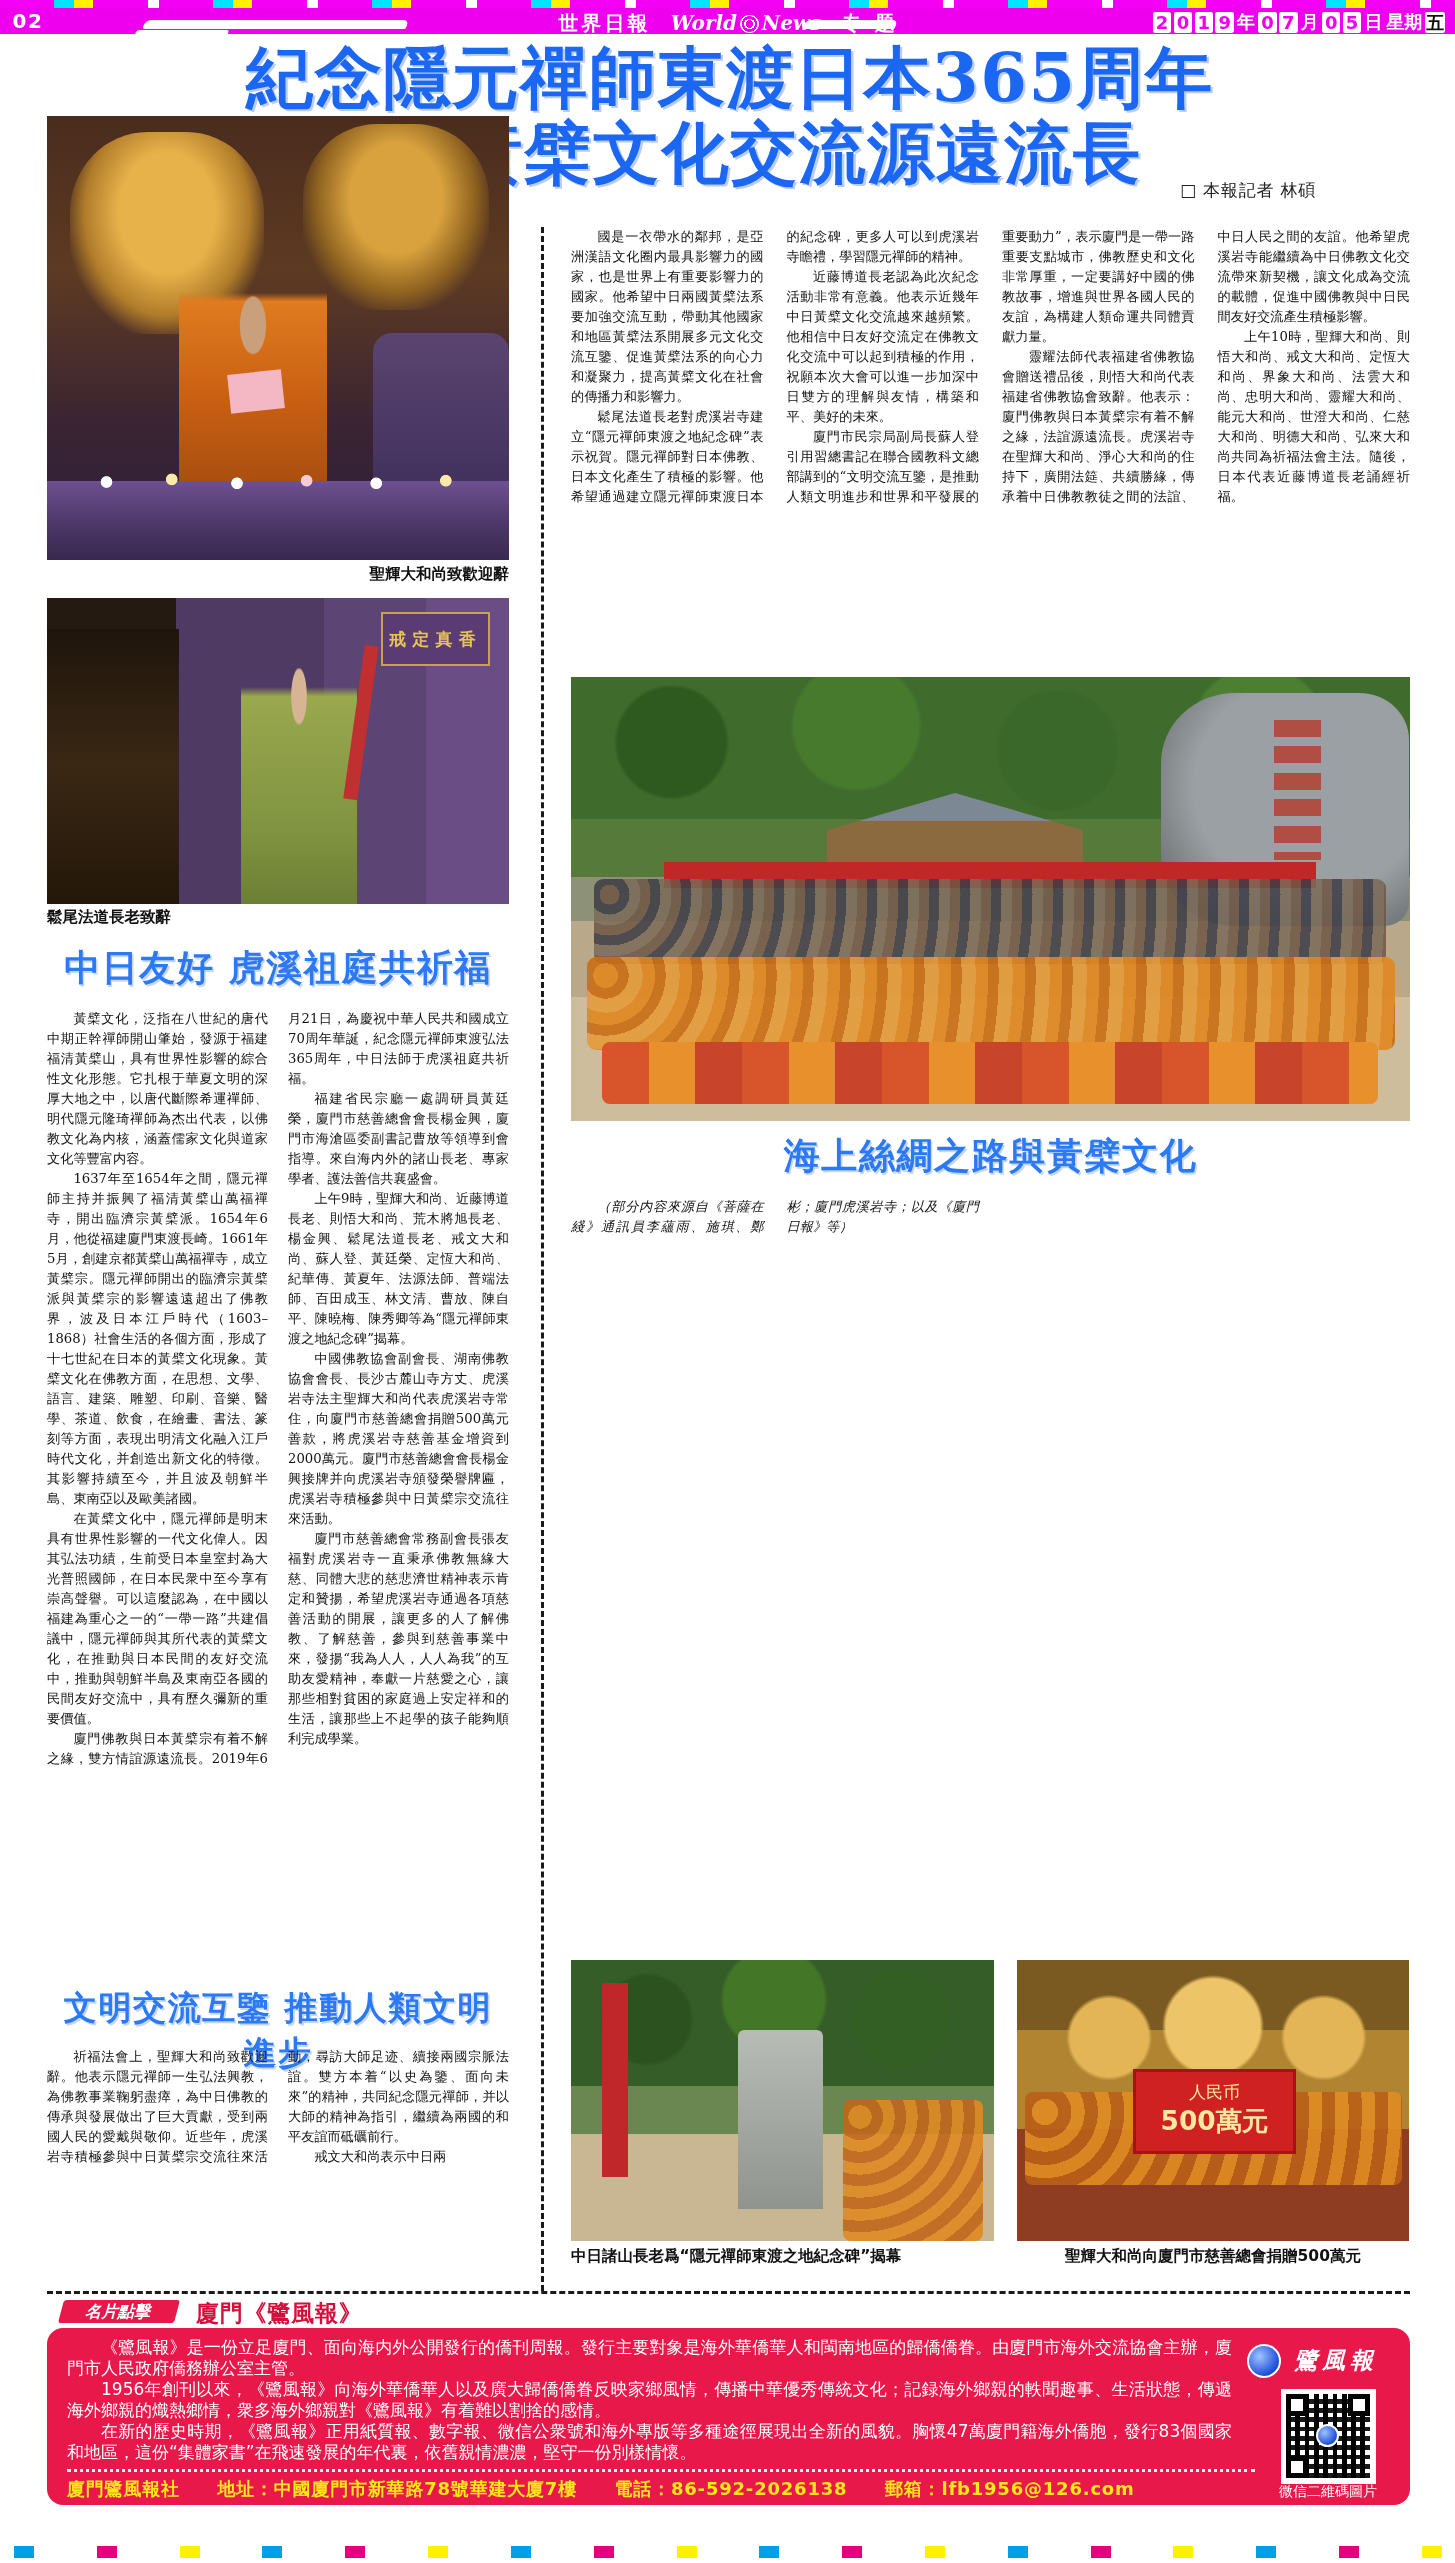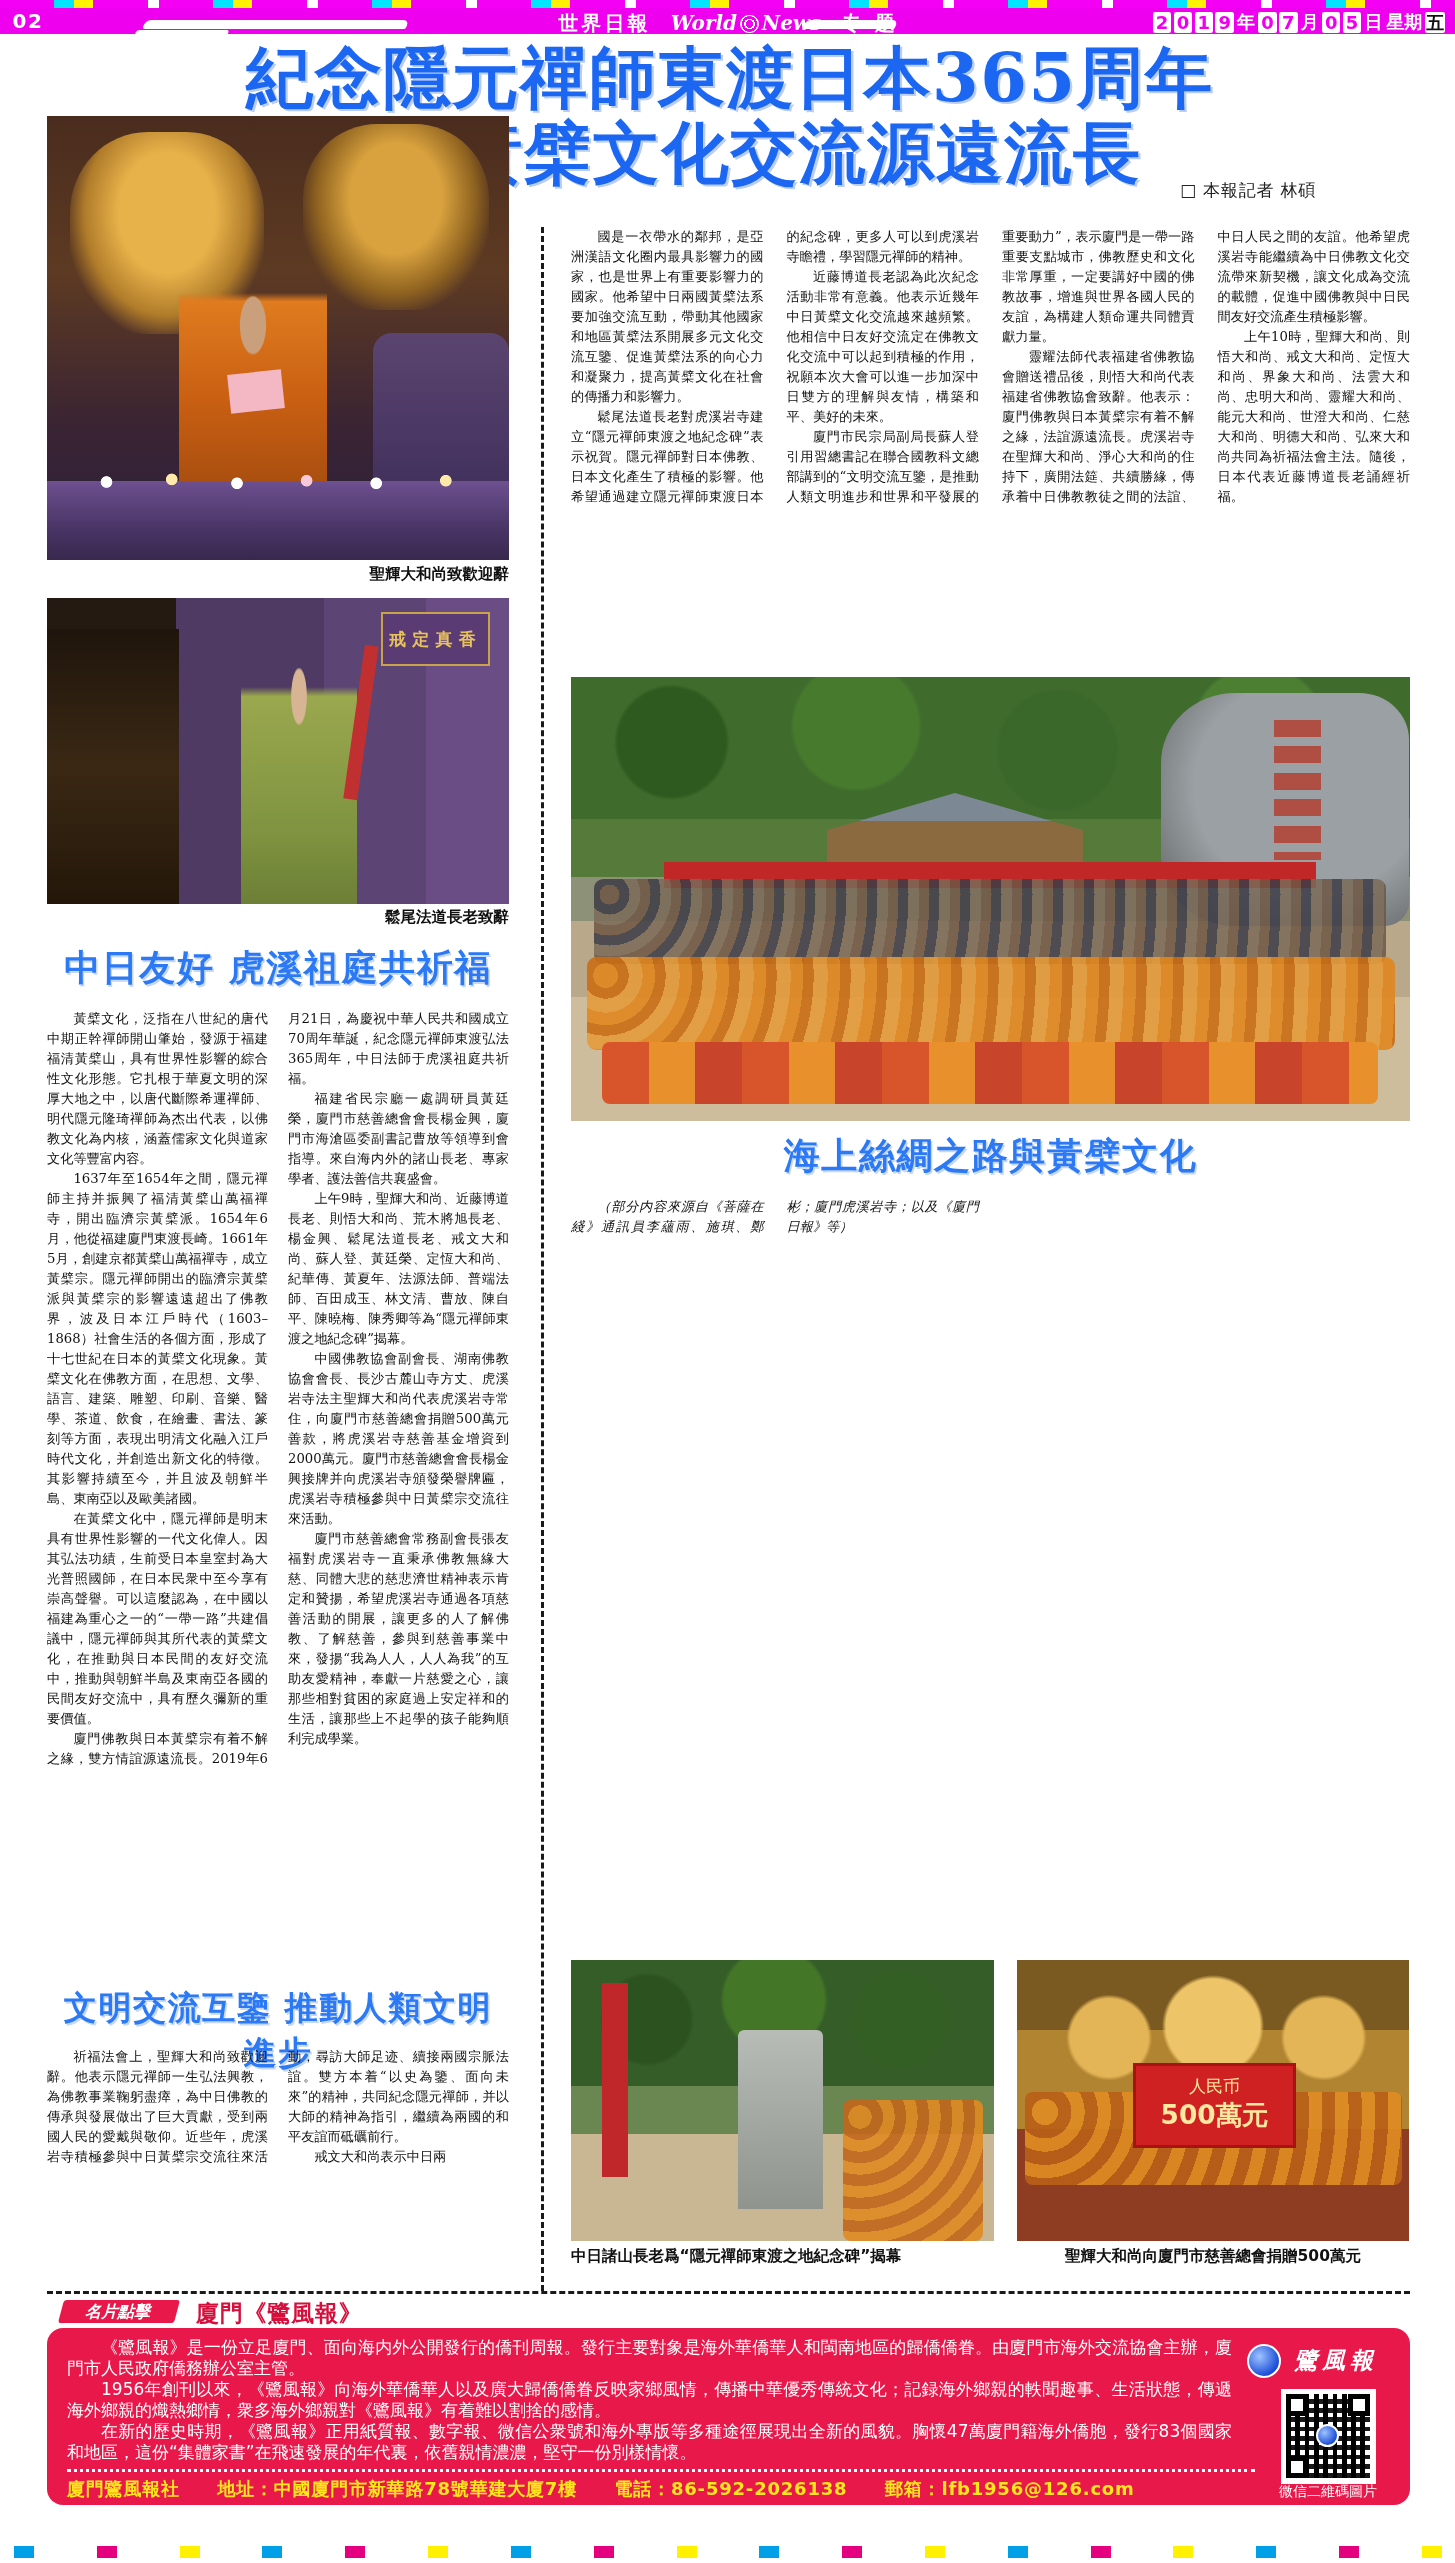--- a/index.html
+++ b/index.html
@@ -138,21 +138,21 @@
     <div class="ph-el" style="left:15.5px;top:353px;width:435px;height:26.4px;background:radial-gradient(circle at 10% 50%,#fff 0 5.4px,transparent 6.2px),radial-gradient(circle at 25% 40%,#ffe9a8 0 5.4px,transparent 6.2px),radial-gradient(circle at 40% 55%,#fff 0 5.4px,transparent 6.2px),radial-gradient(circle at 56% 45%,#f7c9d9 0 5.4px,transparent 6.2px),radial-gradient(circle at 72% 55%,#fff 0 5.4px,transparent 6.2px),radial-gradient(circle at 88% 45%,#ffe9a8 0 5.4px,transparent 6.2px);"></div>
   </div>
   <div class="caption" style="left:47px; top:564px; width:462px; text-align:right;">聖輝大和尚致歡迎辭</div>
 
   <div class="photo" style="left:47px; top:598px; width:462px; height:306px; background:linear-gradient(90deg,#241a12 0 28%,#4f3a63 28% 60%,#5c4575 60% 82%,#6b4d86 82%);">
     <div class="ph-el" style="left:0;top:31px;width:132px;height:275px;background:linear-gradient(180deg,#1f150c,#3a2814 50%,#241709);"></div>
     <div class="ph-el" style="left:194px;top:70px;width:116px;height:236px;background:radial-gradient(ellipse at 50% 12%,#d7b493 0 9%,transparent 10%),linear-gradient(180deg,transparent 8%,#9aa84e 12%,#7f9340 70%,#6c7f36 100%);border-radius:20px 20px 0 0;"></div>
     <div class="ph-el" style="left:334px;top:14px;width:109px;height:54px;background:#5a3b74;border:2.3px solid #c9a24a;color:#e8c35a;font-size:17px;font-weight:bold;text-align:center;line-height:50px;letter-spacing:6.2px;">戒定真香</div>
     <div class="ph-el" style="left:307px;top:47px;width:14px;height:155px;background:#c03030;transform:rotate(8deg);"></div>
   </div>
-  <div class="caption" style="left:47px; top:907px; width:462px; text-align:right;">鬆尾法道長老致辭</div>
+  <div class="caption" style="left:47px; top:907px; width:462px; text-align:left;">鬆尾法道長老致辭</div>
 
   <div class="sechead" style="left:47px; top:944px; width:462px;">中日友好 虎溪祖庭共祈福</div>
   <div class="body-text cols2" style="left:47px; top:1009px; width:462px; height:964px;">
       <p>黃檗文化，泛指在八世紀的唐代中期正幹禪師開山肇始，發源于福建福清黃檗山，具有世界性影響的綜合性文化形態。它扎根于華夏文明的深厚大地之中，以唐代斷際希運禪師、明代隱元隆琦禪師為杰出代表，以佛教文化為内核，涵蓋儒家文化與道家文化等豐富内容。</p>
       <p>1637年至1654年之間，隱元禪師主持并振興了福清黃檗山萬福禪寺，開出臨濟宗黃檗派。1654年6月，他從福建廈門東渡長崎。1661年5月，創建京都黃檗山萬福禪寺，成立黃檗宗。隱元禪師開出的臨濟宗黃檗派與黃檗宗的影響遠遠超出了佛教界，波及日本江戶時代（1603–1868）社會生活的各個方面，形成了十七世紀在日本的黃檗文化現象。黃檗文化在佛教方面，在思想、文學、語言、建築、雕塑、印刷、音樂、醫學、茶道、飲食，在繪畫、書法、篆刻等方面，表現出明清文化融入江戶時代文化，并創造出新文化的特徵。其影響持續至今，并且波及朝鮮半島、東南亞以及歐美諸國。</p>
       <p>在黃檗文化中，隱元禪師是明末具有世界性影響的一代文化偉人。因其弘法功績，生前受日本皇室封為大光普照國師，在日本民衆中至今享有崇高聲譽。可以這麼認為，在中國以福建為重心之一的“一帶一路”共建倡議中，隱元禪師與其所代表的黃檗文化，在推動與日本民間的友好交流中，推動與朝鮮半島及東南亞各國的民間友好交流中，具有歷久彌新的重要價值。</p>
       <p>廈門佛教與日本黃檗宗有着不解之緣，雙方情誼源遠流長。2019年6月21日，為慶祝中華人民共和國成立70周年華誕，紀念隱元禪師東渡弘法365周年，中日法師于虎溪祖庭共祈福。</p>
       <p>福建省民宗廳一處調研員黃廷榮，廈門市慈善總會會長楊金興，廈門市海滄區委副書記曹放等領導到會指導。來自海内外的諸山長老、專家學者、護法善信共襄盛會。</p>
       <p>上午9時，聖輝大和尚、近藤博道長老、則悟大和尚、荒木將旭長老、楊金興、鬆尾法道長老、戒文大和尚、蘇人登、黃廷榮、定恆大和尚、紀華傳、黃夏年、法源法師、普端法師、百田成玉、林文清、曹放、陳自平、陳曉梅、陳秀卿等為“隱元禪師東渡之地紀念碑”揭幕。</p>
       <p>中國佛教協會副會長、湖南佛教協會會長、長沙古麓山寺方丈、虎溪岩寺法主聖輝大和尚代表虎溪岩寺常住，向廈門市慈善總會捐贈500萬元善款，將虎溪岩寺慈善基金增資到2000萬元。廈門市慈善總會會長楊金興接牌并向虎溪岩寺頒發榮譽牌匾，虎溪岩寺積極參與中日黃檗宗交流往來活動。</p>
@@ -195,21 +195,21 @@
 
   <div class="photo" style="left:571px; top:1960px; width:423px; height:281px; background:linear-gradient(180deg,#355d27 0 45%,#6a8752 45% 62%,#c9b794 62% 100%);">
     <div class="ph-el" style="left:0;top:0;width:423px;height:132px;background:radial-gradient(circle at 18% 45%,#2c5220 0 43px,transparent 47px),radial-gradient(circle at 48% 30%,#447628 0 50px,transparent 54px),radial-gradient(circle at 78% 45%,#335f24 0 47px,transparent 50px);"></div>
     <div class="ph-el" style="left:31px;top:23px;width:26.4px;height:194px;background:#c0272b;"></div>
     <div class="ph-el" style="left:167px;top:70px;width:85px;height:179px;background:linear-gradient(180deg,#b8bcb6,#8f948e);border-radius:6.2px 6.2px 0 0;"></div>
     <div class="ph-el" style="left:272px;top:140px;width:140px;height:141px;background:repeating-radial-gradient(circle at 17px 17px,#e08a21 0 11.6px,#c2661a 11.6px 23px);opacity:.9;border-radius:7.8px;"></div>
   </div>
   <div class="photo" style="left:1017px; top:1960px; width:392px; height:281px; background:linear-gradient(180deg,#7a5a20 0 25%,#b08430 25% 60%,#8f3d22 60% 100%);">
     <div class="ph-el" style="left:23px;top:7.8px;width:346px;height:116px;background:radial-gradient(circle at 20% 60%,#e3b557 0 39px,transparent 43px),radial-gradient(circle at 50% 50%,#edc468 0 47px,transparent 51px),radial-gradient(circle at 82% 60%,#e3b557 0 39px,transparent 43px);"></div>
     <div class="ph-el" style="left:7.8px;top:132px;width:377px;height:93px;background:repeating-radial-gradient(circle at 20px 20px,#df8c22 0 13.2px,#b95f18 13.2px 26.4px);opacity:.92;border-radius:7.8px;"></div>
-    <div class="ph-el" style="left:116px;top:103px;width:163px;height:85px;background:#cf2121;border:3.1px solid #a51313;color:#ffe9a0;text-align:center;font-family:'DejaVu Sans',sans-serif;">
+    <div class="ph-el" style="left:116px;top:109px;width:163px;height:85px;background:#cf2121;border:3.1px solid #a51313;color:#ffe9a0;text-align:center;font-family:'DejaVu Sans',sans-serif;">
       <div style="font-size:17px;margin-top:9.3px;">人民币</div>
       <div style="font-size:26.4px;font-weight:bold;">500萬元</div>
     </div>
   </div>
   <div class="caption" style="left:571px; top:2246px; width:423px; text-align:left;">中日諸山長老爲“隱元禪師東渡之地紀念碑”揭幕</div>
   <div class="caption" style="left:1017px; top:2246px; width:392px; text-align:center;">聖輝大和尚向廈門市慈善總會捐贈500萬元</div>
 
   <div class="hrule"></div>
 
   <div class="promo-ribbon">名片點擊</div>

